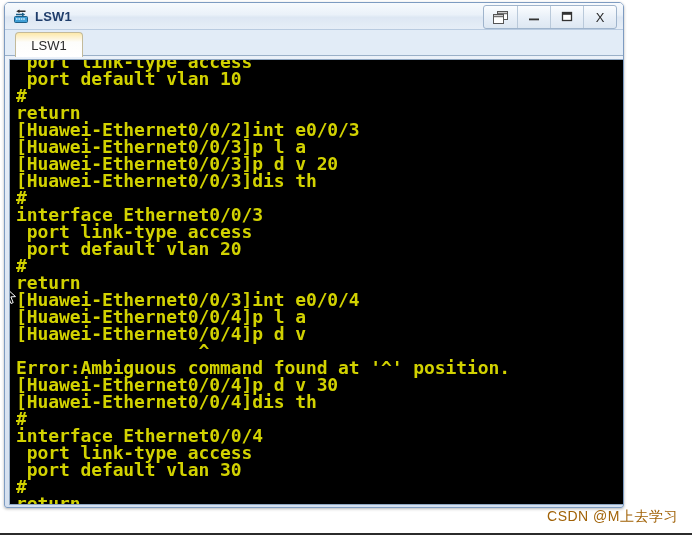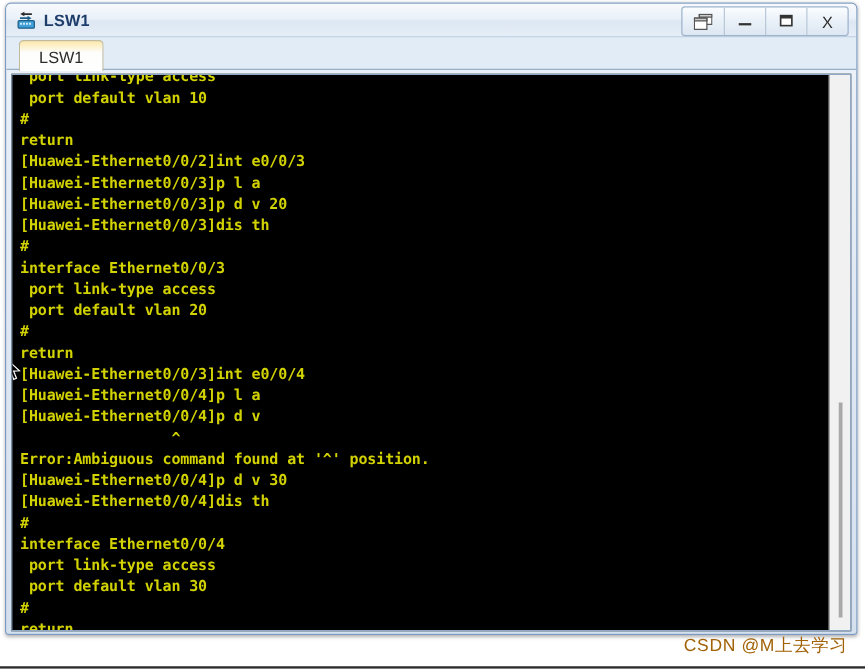--- a/index.html
+++ b/index.html
@@ -13,21 +13,21 @@
     overflow: hidden;
     font-family: "Liberation Sans", sans-serif;
     position: relative;
   }
 
   
   #app-window {
     position: absolute;
     left: 4px;
     top: 2px;
-    width: 682px;
+    width: 620px;
     height: 506px;
     box-sizing: border-box;
     border: 1px solid #7d9bc1;
     border-radius: 5px 5px 3px 3px;
     background: linear-gradient(to bottom, #eef3fa 0%, #dfe8f4 48%, #d5e0ef 100%);
     box-shadow: 0 1px 3px rgba(0,0,0,0.30);
     overflow: hidden;
   }
 
   
@@ -140,21 +140,21 @@
     bottom: 0;
     background: #000000;
     overflow: hidden;
   }
   #terminal-lines {
     position: absolute;
     left: 6px;
     top: -7px;
     right: 0;
     font-family: "DejaVu Sans Mono", "Liberation Mono", monospace;
-    font-size: 12px;
+    font-size: 18px;
     line-height: 17px;
     color: #d2d200;
     font-weight: bold;
     white-space: pre;
     letter-spacing: -0.1px;
   }
   .term-line {
     height: 17px;
     white-space: pre;
   }

